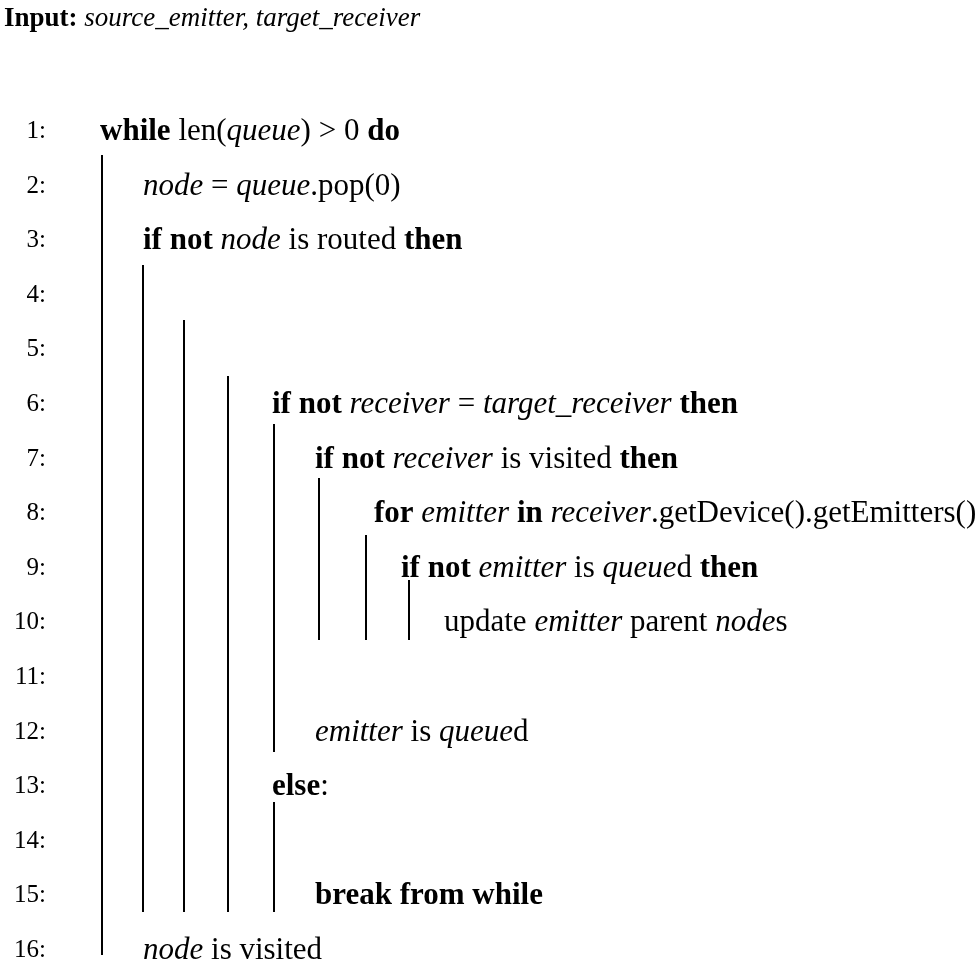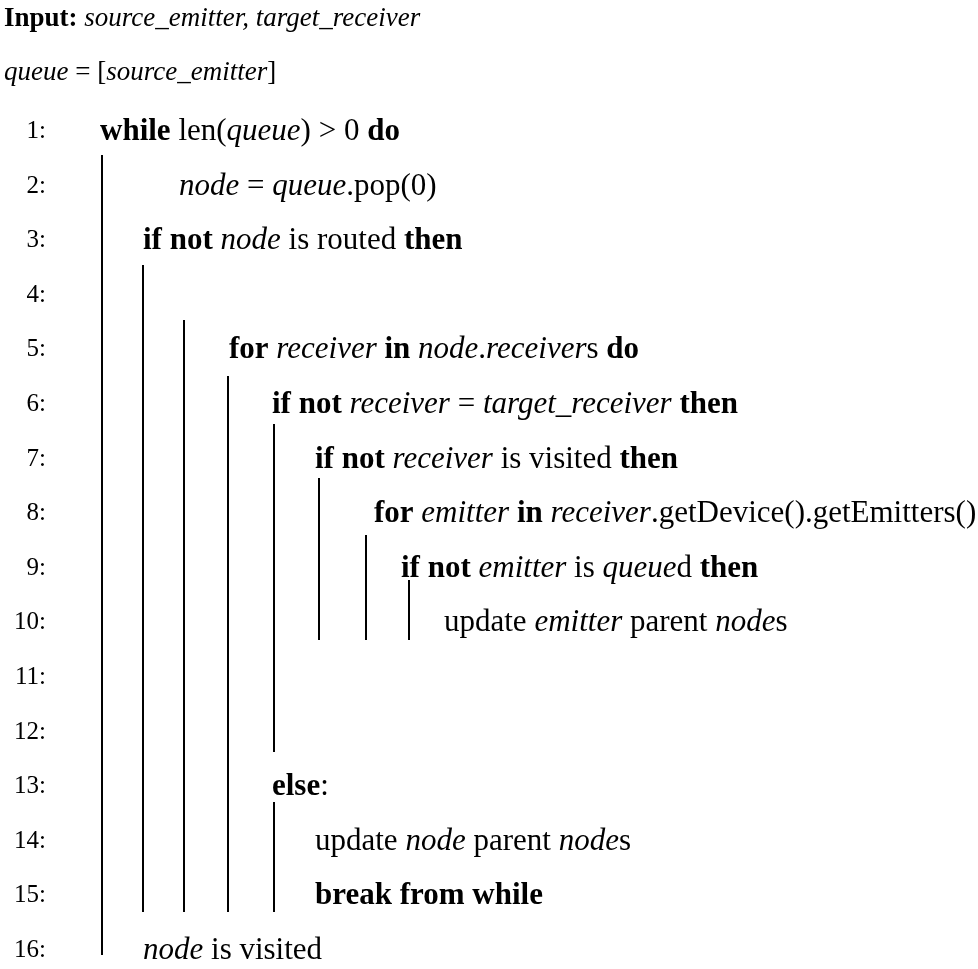--- a/index.html
+++ b/index.html
@@ -68,54 +68,50 @@
 </style>
 </head>
 <body>
 
 <div id="algorithm">
 
   <div class="header-line" id="header-input">
     <span class="kw">Input:</span><span class="pl"> </span><span class="id">source_emitter, target_receiver</span>
   </div>
 
-  <div class="header-line" id="header-init">
-    <span class="id">queue</span><span class="pl"> = [</span><span class="id">source_emitter</span><span class="pl">]</span>
-  </div>
 
   <div id="guides-layer">
       <div class="guide" style="left: 101px; top: 155px; height: 800px;"></div>
       <div class="guide" style="left: 142px; top: 265px; height: 647px;"></div>
       <div class="guide" style="left: 183px; top: 320px; height: 592px;"></div>
       <div class="guide" style="left: 227px; top: 376px; height: 536px;"></div>
       <div class="guide" style="left: 273px; top: 424px; height: 328px;"></div>
       <div class="guide" style="left: 318px; top: 478px; height: 162px;"></div>
       <div class="guide" style="left: 365px; top: 535px; height: 105px;"></div>
       <div class="guide" style="left: 408px; top: 580px; height: 60px;"></div>
       <div class="guide" style="left: 273px; top: 802px; height: 110px;"></div>
     </div>
   <div id="lines-layer">
       <div class="code-line" style="top: 103px;">
         <span class="line-no">1:</span>
         <span class="line-text" style="left: 100px;"><span class="kw">while</span> len(<span class="id">queue</span>) &gt; 0   <span class="kw">do</span></span>
       </div>
       <div class="code-line" style="top: 157.6px;">
         <span class="line-no">2:</span>
-        <span class="line-text" style="left: 143px; margin-left: 36px;"><span class="id">node</span> = <span class="id">queue</span>.pop(0)</span>
+        <span class="line-text" style="left: 143px;"><span class="id">node</span> = <span class="id">queue</span>.pop(0)</span>
       </div>
       <div class="code-line" style="top: 212.2px;">
         <span class="line-no">3:</span>
         <span class="line-text" style="left: 143px; text-align: center;"><span class="kw">if</span> <span class="kw">not</span> <span class="id">node</span> is routed <span class="kw">then</span></span>
       </div>
       <div class="code-line" style="top: 266.8px;">
         <span class="line-no">4:</span>
       </div>
       <div class="code-line" style="top: 321.4px;">
         <span class="line-no">5:</span>
-        <span class="line-text" style="left: 229px;"><span class="kw">for</span> <span class="id">receiver</span> <span class="kw">in</span> <span class="id">node</span>.<span class="id">receiver</span>s <span class="kw">do</span></span>
       </div>
       <div class="code-line" style="top: 376px;">
         <span class="line-no">6:</span>
         <span class="line-text" style="left: 272px;"><span class="kw">if</span> <span class="kw">not</span> <span class="id">receiver</span> = <span class="id">target_receiver</span> <span class="kw">then</span></span>
       </div>
       <div class="code-line" style="top: 430.6px;">
         <span class="line-no">7:</span>
         <span class="line-text" style="left: 315px;"><span class="kw">if</span> <span class="kw">not</span> <span class="id">receiver</span> is visited <span class="kw">then</span></span>
       </div>
       <div class="code-line" style="top: 485.2px;">
@@ -128,28 +124,28 @@
       </div>
       <div class="code-line" style="top: 594.4px;">
         <span class="line-no">10:</span>
         <span class="line-text" style="left: 444px;">update <span class="id">emitter</span> parent <span class="id">node</span>s</span>
       </div>
       <div class="code-line" style="top: 649px;">
         <span class="line-no">11:</span>
       </div>
       <div class="code-line" style="top: 703.6px;">
         <span class="line-no">12:</span>
+        <span class="line-text" style="left: 315px;"><span class="id">emitter</span> is <span class="id">queue</span>d</span>
       </div>
       <div class="code-line" style="top: 758.2px;">
         <span class="line-no">13:</span>
         <span class="line-text" style="left: 272px;"><span class="kw">else</span>:</span>
       </div>
       <div class="code-line" style="top: 812.8px;">
         <span class="line-no">14:</span>
-        <span class="line-text" style="left: 315px;">update <span class="id">node</span> parent <span class="id">node</span>s</span>
       </div>
       <div class="code-line" style="top: 867.4px;">
         <span class="line-no">15:</span>
         <span class="line-text" style="left: 315px;"><span class="kw">break</span> <span class="kw">from</span> <span class="kw">while</span></span>
       </div>
       <div class="code-line" style="top: 922px;">
         <span class="line-no">16:</span>
         <span class="line-text" style="left: 143px;"><span class="id">node</span> is visited</span>
       </div>
     </div>

